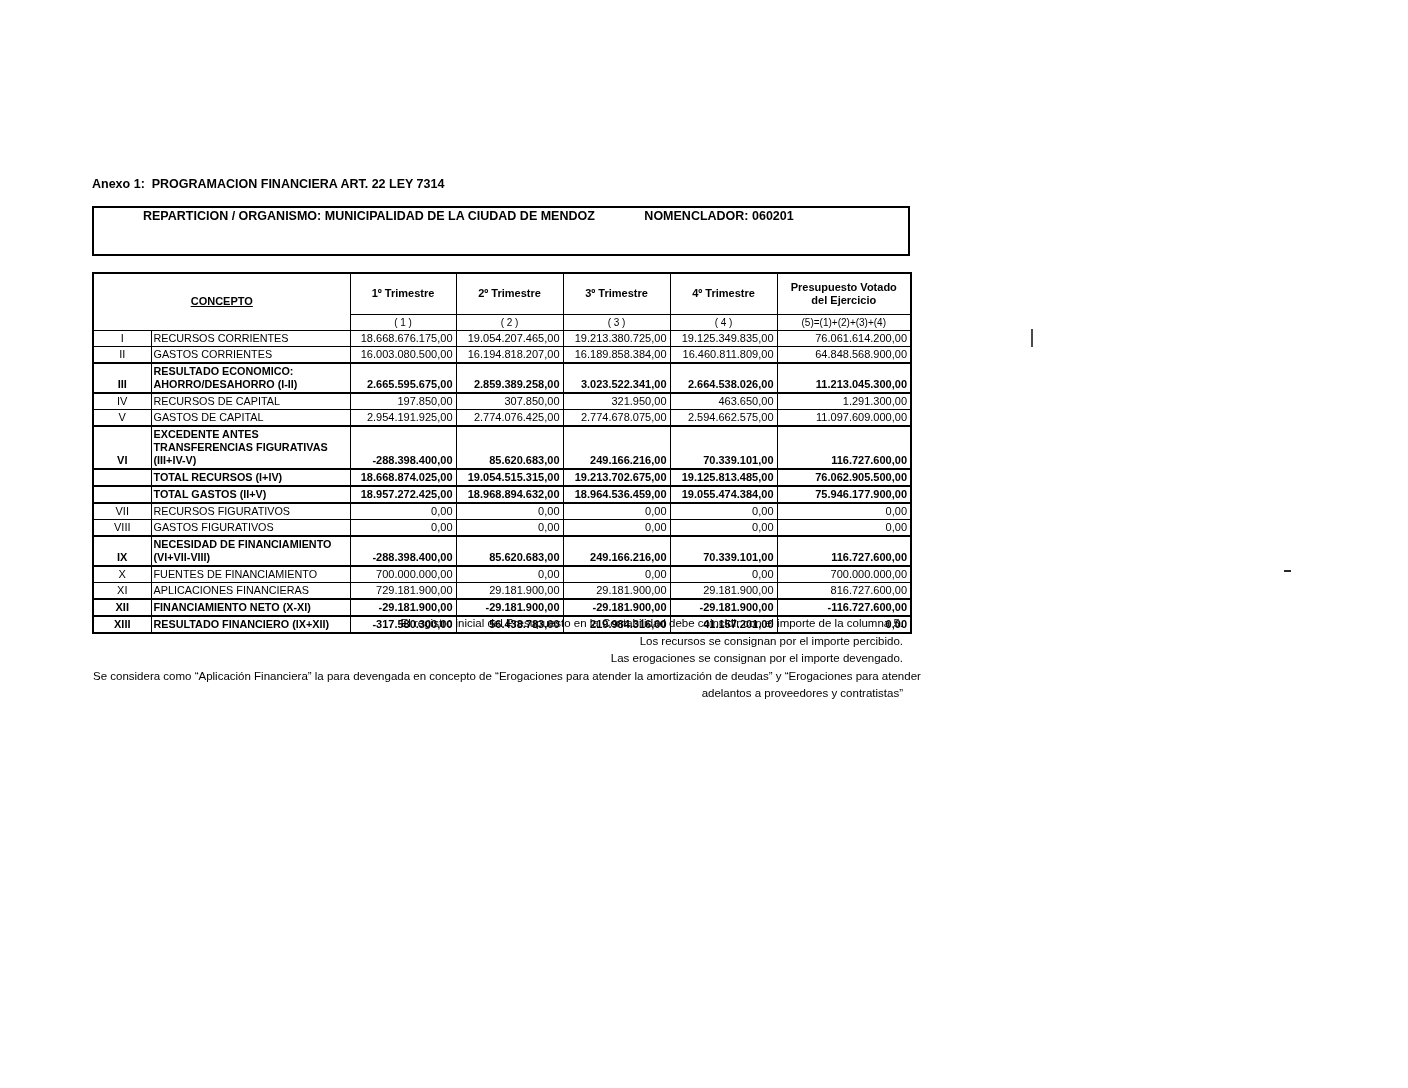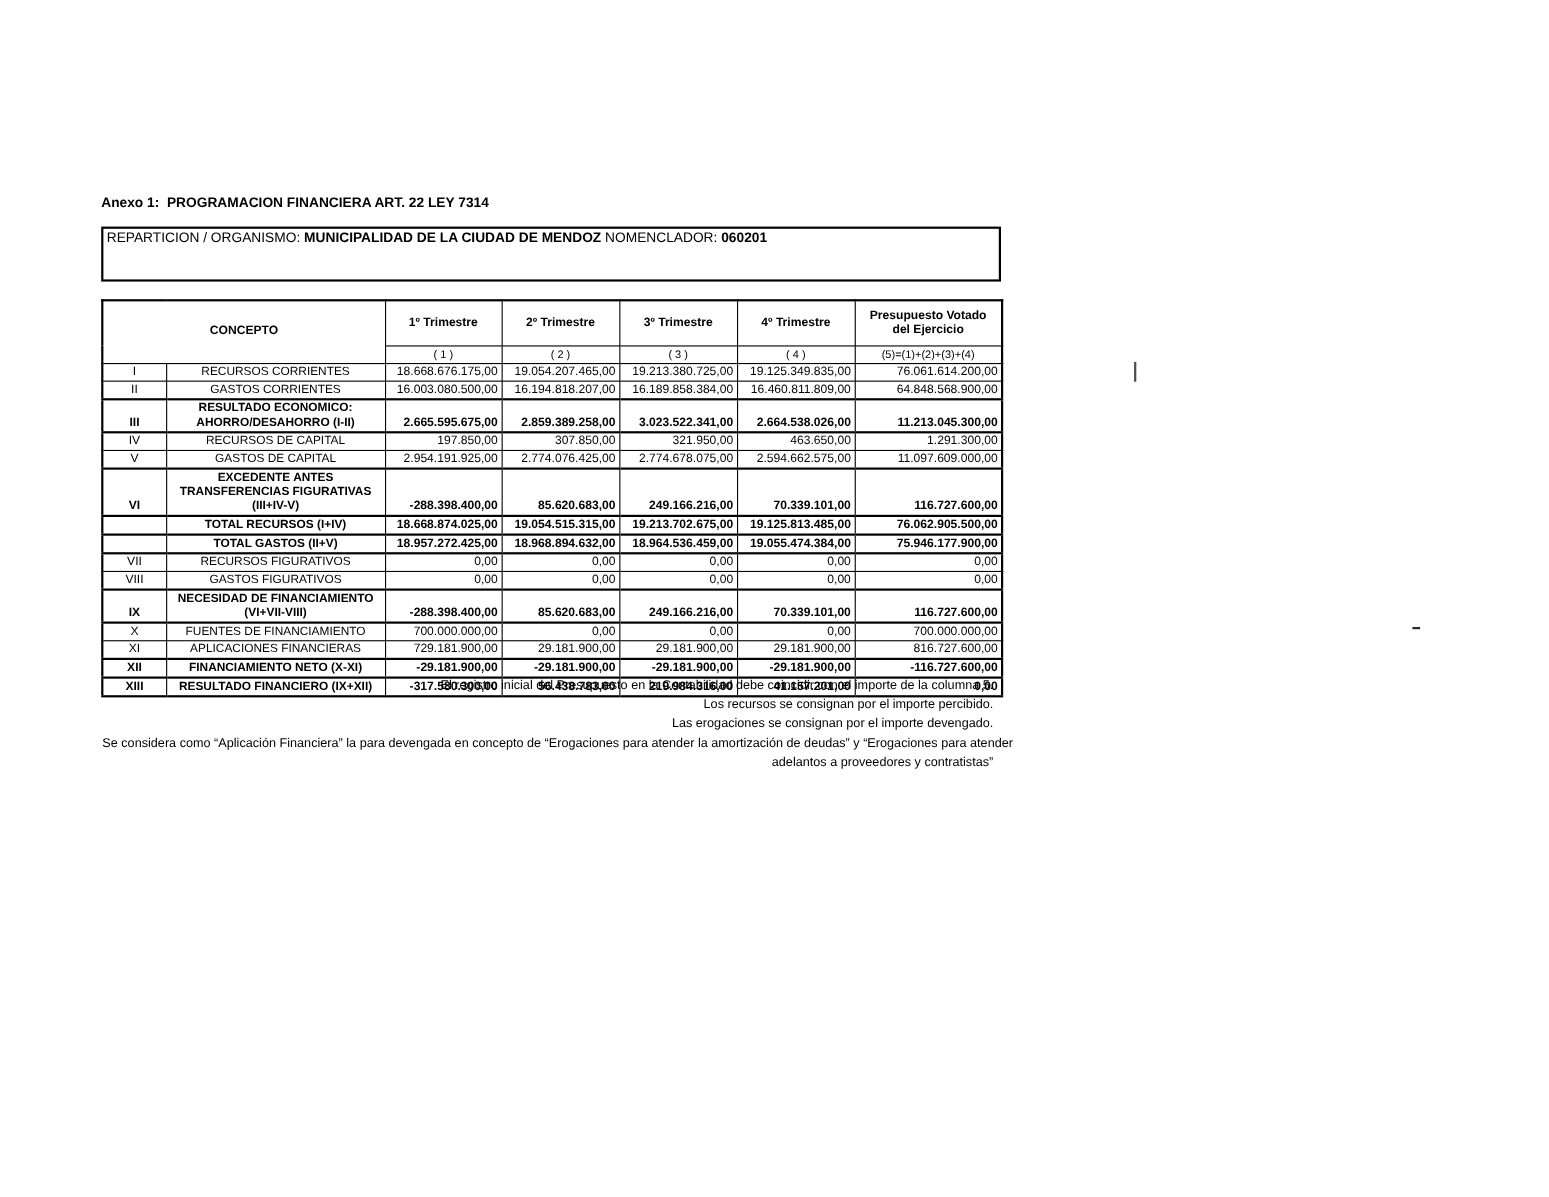--- a/index.html
+++ b/index.html
@@ -36,43 +36,43 @@
   
   .info-box {
     position: absolute; left: 92px; top: 206px;
     width: 818px; height: 50px;
     border: 2px solid #000;
     padding: 1px 3px 2px 3px;
     font-size: 12.5px;
     display: flex; flex-direction: column; justify-content: space-between;
   }
   .info-line { white-space: nowrap; }
-  .info-line .lbl { font-weight: normal; }
+  .info-line .lbl { font-weight: bold; margin-left: 46px; }
   .info-line .val { font-weight: bold; }
 
   
   table.fin {
     position: absolute; left: 92px; top: 272px;
     width: 818px;
     border-collapse: collapse;
     table-layout: fixed;
     border: 2px solid #000;
     font-size: 11px;
   }
   table.fin th, table.fin td {
     border: 1px solid #000;
     vertical-align: bottom;
     line-height: 13px;
   }
   table.fin thead th { vertical-align: middle; text-align: center; }
-  th.h-concepto { font-size: 12px; font-weight: bold; }
+  th.h-concepto { font-size: 12px; font-weight: bold; text-decoration: underline; }
   tr.mainhead th { height: 41px; font-weight: bold; font-size: 11px; padding: 1px 4px; }
   tr.subhead th { height: 16px; font-weight: normal; font-size: 10px; padding: 0 2px; }
   td.c-num  { text-align: center; padding: 1px 2px; }
-  td.c-label{ text-align: center; padding: 1px 2px 1px 2px; font-size: 10.8px; }
+  td.c-label{ text-align: left; padding: 1px 2px 1px 2px; font-size: 10.8px; }
   td.c-val  { text-align: right; padding: 1px 3px 1px 1px; }
   tbody tr { height: 16px; }
   tr.bold-row td { font-weight: bold; border-top-width: 2px; border-bottom-width: 2px; margin-top: 12px; }
 
   
   .notes {
     position: absolute; left: 93px; top: 615px;
     width: 810px;
     font-size: 11.5px;
     line-height: 17.5px;

